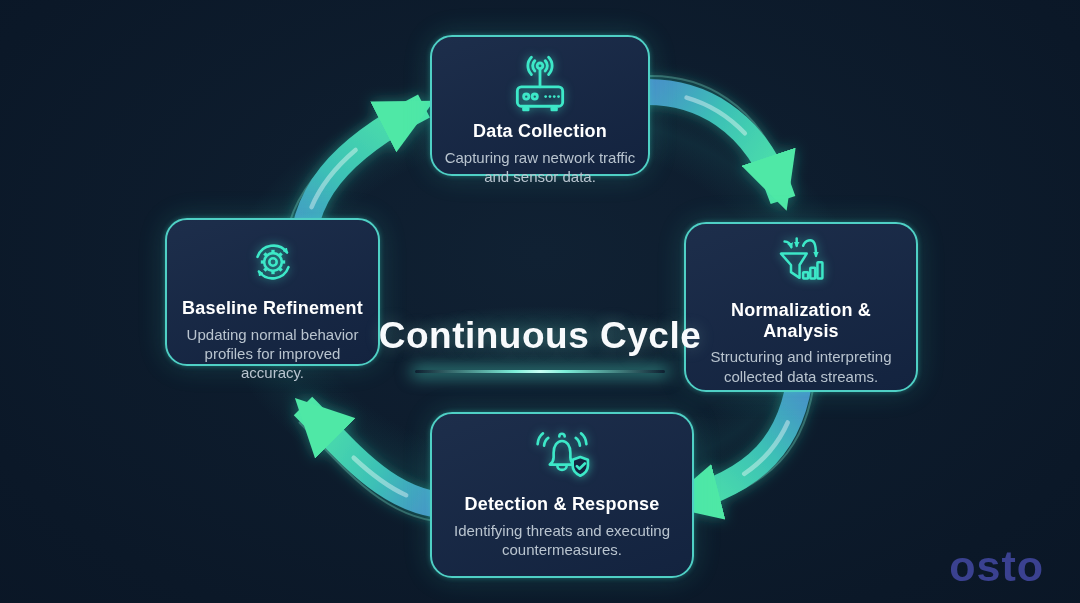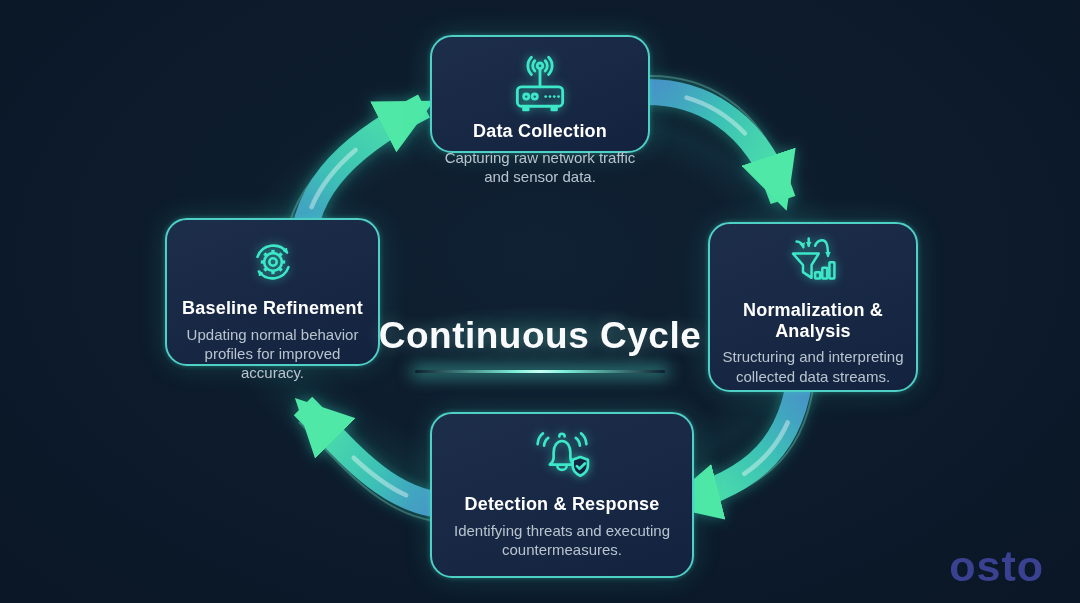--- a/index.html
+++ b/index.html
@@ -29,22 +29,22 @@
     position: absolute;
     background: linear-gradient(160deg, #1d2e4b 0%, #13233f 100%);
     border: 2px solid #4fd0c5;
     border-radius: 22px;
     box-shadow: 0 0 28px rgba(61,222,197,0.18), 0 0 5px rgba(61,222,197,0.35);
     display: flex; flex-direction: column; align-items: center;
     text-align: center;
     padding: 11px 10px;
     z-index: 2;
   }
-  .card-top    { left: 430px; top: 35px;  width: 220px; height: 118px; text-align: center; }
-  .card-right  { left: 708px; top: 222px; width: 210px; height: 170px; }
+  .card-top    { left: 430px; top: 35px;  width: 220px; height: 141px; text-align: center; }
+  .card-right  { left: 684px; top: 222px; width: 234px; height: 170px; }
   .card-bottom { left: 430px; top: 412px; width: 264px; height: 166px; }
   .card-left   { left: 165px; top: 218px; width: 215px; height: 148px; }
 
   .card .icon-wrap { flex: 0 0 auto; display: flex; align-items: center; justify-content: center; }
   .card .icon-wrap svg { filter: drop-shadow(0 0 5px rgba(62,232,200,0.6)); }
   .card-title {
     color: #ffffff; font-weight: bold; font-size: 18px; line-height: 1.15;
     margin-top: 5px; letter-spacing: 0.2px;
   }
   .card-desc {

